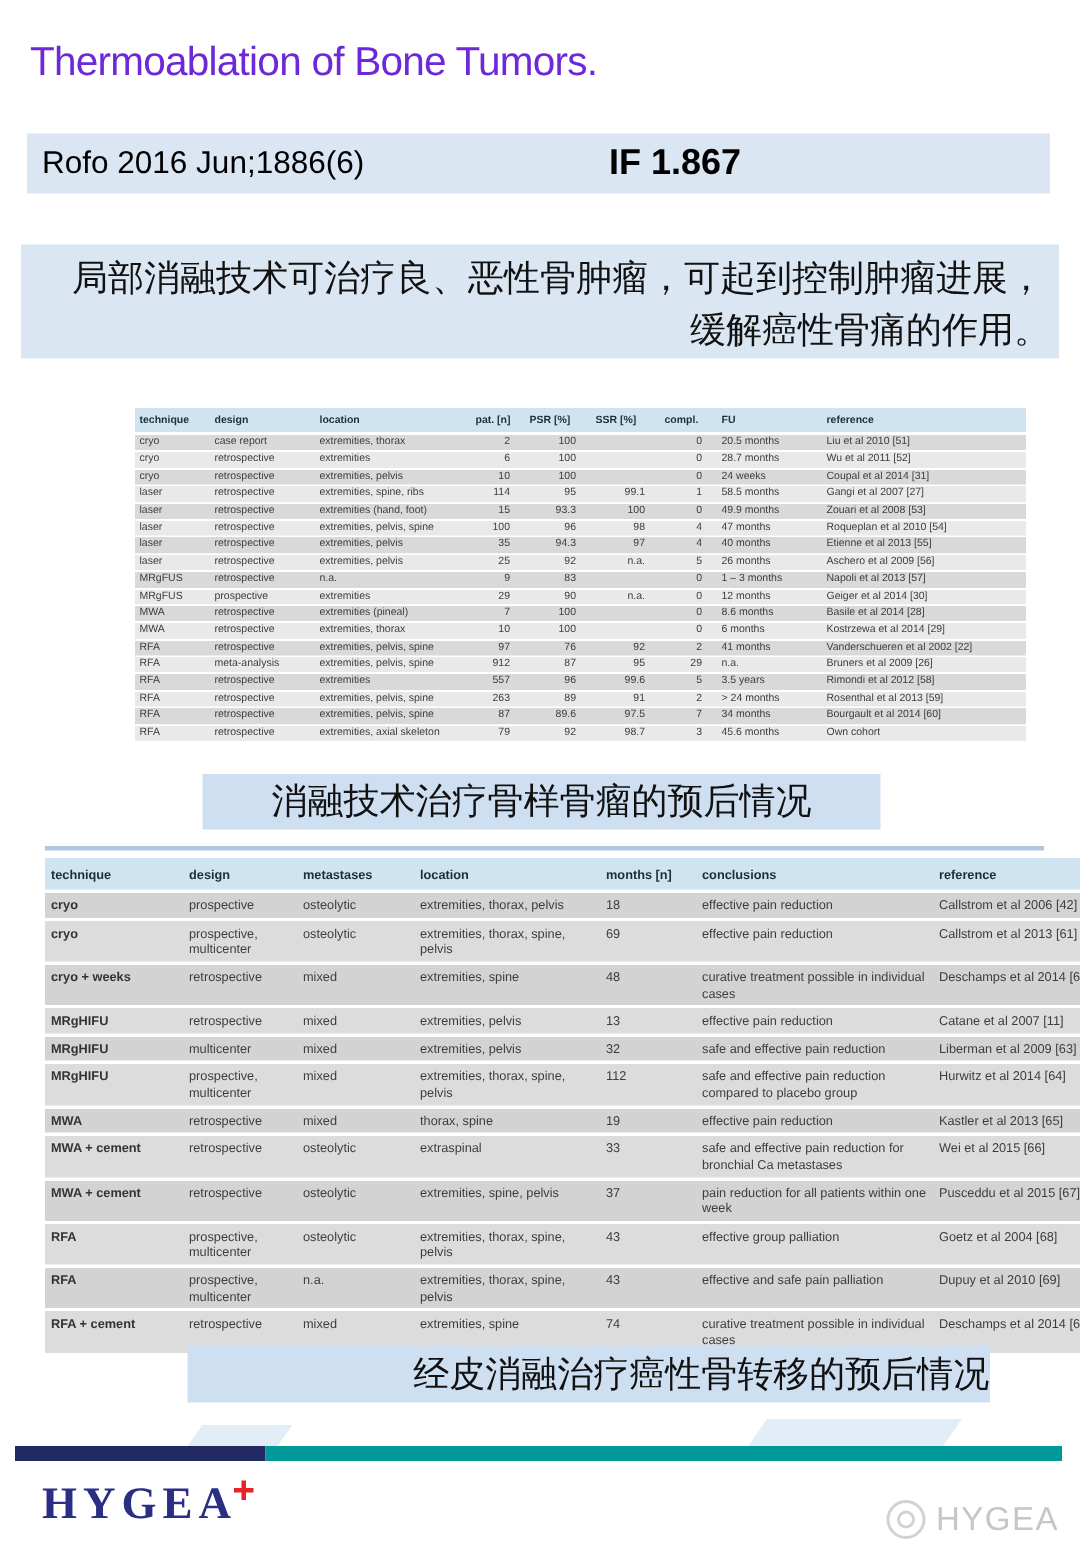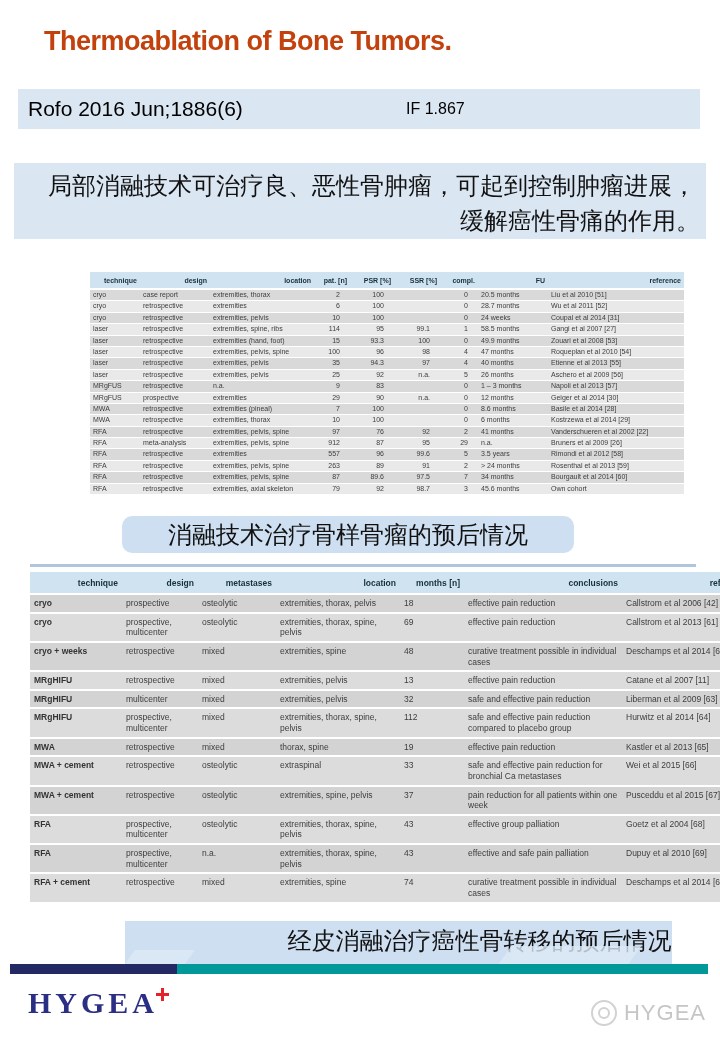--- a/index.html
+++ b/index.html
@@ -1,34 +1,34 @@
 <!DOCTYPE html>
 <html><head>
 <meta charset="utf-8">
 <style>
   html,body{margin:0;padding:0;background:#fff;}
   #slide{position:relative;width:720px;height:1040px;background:#ffffff;overflow:hidden;
          font-family:"Liberation Sans","DejaVu Sans",sans-serif;}
 
-  .title{position:absolute;left:44px;top:26px;margin:0;font-size:27px;font-weight:bold;
-         color:#c2410c;letter-spacing:-0.5px;}
+  .title{position:absolute;left:20px;top:26px;margin:0;font-size:27px;font-weight:normal;
+         color:#6d28d9;letter-spacing:-0.5px;}
 
   .cite-bar{position:absolute;left:18px;top:89px;width:682px;height:40px;background:#dbe6f3;}
   .cite-bar .cite{position:absolute;left:10px;top:0;line-height:40px;font-size:21px;color:#000;text-align:right;}
-  .cite-bar .if{position:absolute;left:388px;top:0;line-height:40px;font-size:16px;color:#000;}
+  .cite-bar .if{position:absolute;left:388px;top:0;line-height:40px;font-size:24px;color:#000;font-weight:bold;}
 
   .summary{position:absolute;left:14px;top:163px;width:692px;height:76px;background:#dbe6f3;
            font-size:24px;color:#111;}
   .summary .s1{padding:5px 6px 0 8px;text-indent:26px;line-height:35px;white-space:nowrap;}
   .summary .s2{padding:0 6px 0 8px;line-height:35px;text-align:right;}
 
   
   .tblwrap{position:absolute;}
   table{border-collapse:collapse;table-layout:fixed;}
-  th{font-weight:bold;text-align:right;color:#16303c;background:#cfe4f0;}
+  th{font-weight:bold;text-align:left;color:#16303c;background:#cfe4f0;}
   td{color:#3d3d3d;vertical-align:top;overflow:hidden;}
 
   .t1{width:540px;}
   .t1 th{font-size:7px;padding:5px 3px 4px;border-bottom:2px solid #fff;}
   .t1 td{font-size:7px;line-height:1.2;padding:1px 3px;border-bottom:1px solid #fff;}
   .t1 tbody tr:nth-child(odd) td{background:#d9d9d9;}
   .t1 tbody tr:nth-child(even) td{background:#e9e9e9;}
   .t1 th:nth-child(1){width:44px}.t1 th:nth-child(2){width:64px}.t1 th:nth-child(3){width:98px}
   .t1 th:nth-child(4){width:30px}.t1 th:nth-child(5){width:38px}.t1 th:nth-child(6){width:40px}
   .t1 th:nth-child(7){width:32px}.t1 th:nth-child(8){width:64px}.t1 th:nth-child(9){width:130px}
@@ -43,23 +43,23 @@
   .t2 td:first-child{font-weight:bold;color:#333;}
   .t2 th:nth-child(1){width:84px}.t2 th:nth-child(2){width:68px}.t2 th:nth-child(3){width:70px}
   .t2 th:nth-child(4){width:116px}.t2 th:nth-child(5){width:56px}.t2 th:nth-child(6){width:150px}
   .t2 th:nth-child(7){width:122px}
 
   .t1wrap{left:90px;top:272px;width:540px;}
   .t2wrap{left:30px;top:572px;width:666px;}
   .t2topline{position:absolute;left:30px;top:564px;width:666px;height:3px;background:#aec6de;}
 
   .cap{position:absolute;background:#cfdff2;color:#111;font-size:24px;text-align:center;}
-  .cap1{left:122px;top:516px;width:452px;height:37px;line-height:37px;border-radius:10px;}
-  .cap2{left:125px;top:897px;width:535px;height:52px;line-height:39px;padding-left:12px;
-        text-indent:150px;margin-top:24px;}
+  .cap1{left:135px;top:516px;width:452px;height:37px;line-height:37px;}
+  .cap2{left:125px;top:897px;width:535px;height:38px;line-height:39px;padding-left:0;
+        text-indent:150px;}
 
   
   .deco{position:absolute;background:#dce9f5;transform:skewX(-35deg);opacity:.8;}
   .deco1{left:130px;top:950px;width:60px;height:14px;}
   .deco2{left:505px;top:946px;width:130px;height:18px;}
   .bar{position:absolute;top:964px;height:10px;}
   .bar.navy{left:10px;width:167px;background:#232a63;}
   .bar.teal{left:177px;width:531px;background:#009898;}
 
   .logo{position:absolute;left:28px;top:986px;font-family:"Liberation Serif","DejaVu Serif",serif;

